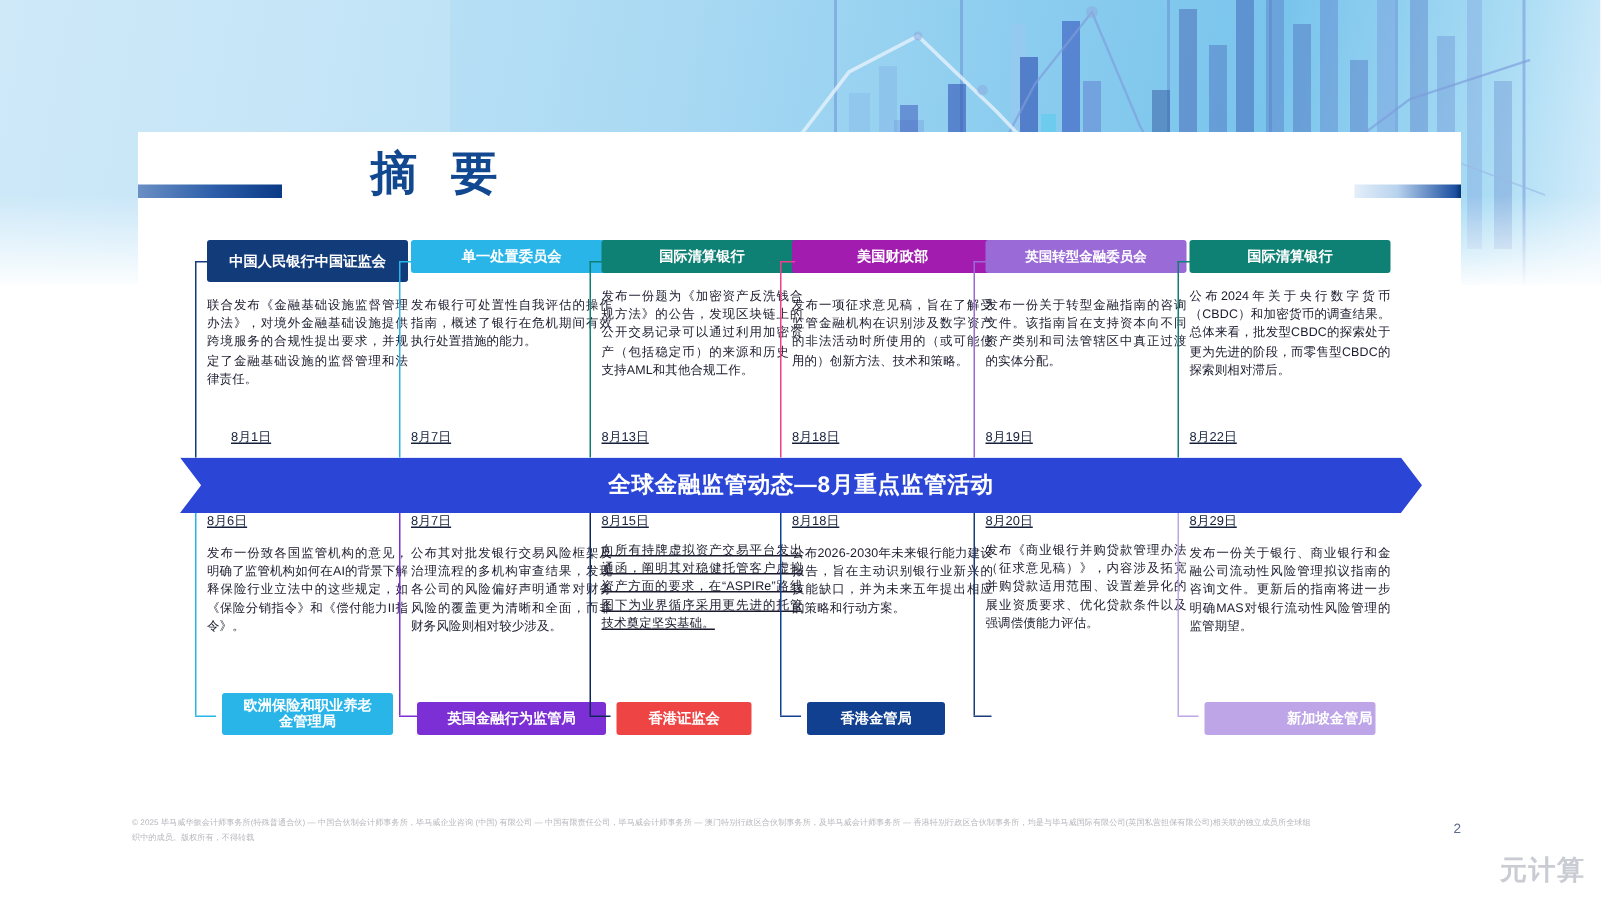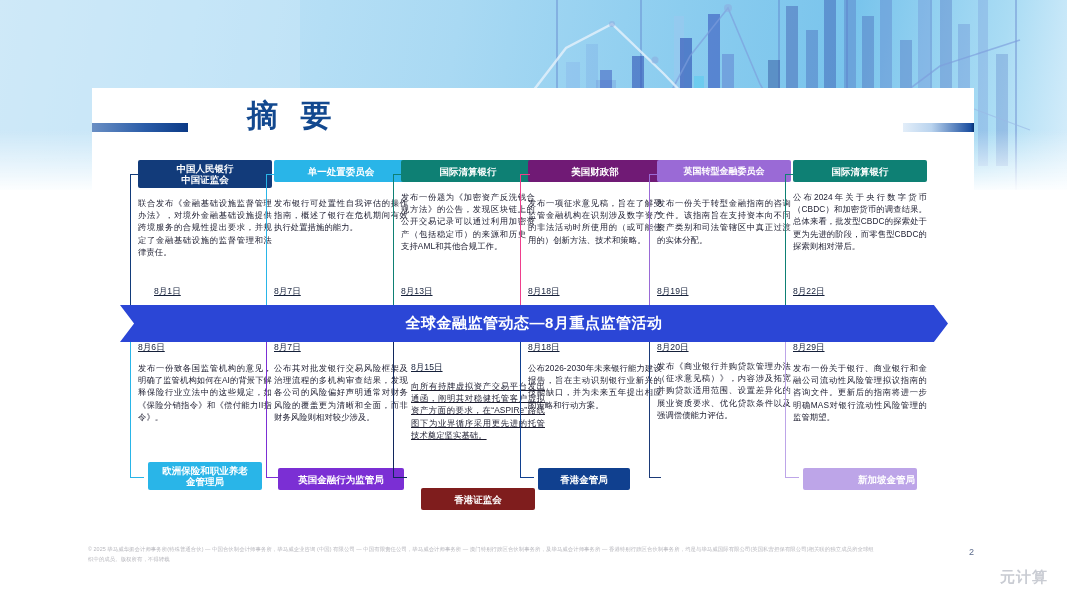--- a/index.html
+++ b/index.html
@@ -98,21 +98,21 @@
     position: absolute; left: 88px; top: 545px; width: 790px;
     font-size: 5.4px; line-height: 9.5px; color: #b7b7bd;
     letter-spacing: .05px;
   }
   .page-num {
     position: absolute; left: 969px; top: 547px;
     font-size: 9px; color: #5c6b8c;
   }
   .watermark {
     position: absolute; left: 1000px; top: 568px;
-    font-size: 15px; font-weight: bold; color: #c9ccd3; letter-spacing: 1px;
+    font-size: 18px; font-weight: bold; color: #c9ccd3; letter-spacing: 1px;
   }
 </style>
 </head>
 <body>
 
 <div class="bg-banner">
   <svg width="1067" height="190" viewBox="0 0 1067 190">
     <g opacity="0.38">
       <rect x="556" y="0" width="2" height="190" fill="#5b79c8"></rect>
       <rect x="640" y="0" width="2" height="190" fill="#5b79c8"></rect>
@@ -192,21 +192,21 @@
 
 <div class="title-row">
   <div class="title-rule-left"></div>
   <div class="page-title">摘 要</div>
   <div class="title-rule-right"></div>
 </div>
 
 <div class="tl">
 
   <div class="col col-top" style="left:46px;">
-    <div class="chip two" style="background:#123b7a; flex-direction:column;">
+    <div class="chip two" style="background:#123b7a; flex-direction:row;">
       <span>中国人民银行</span>
       <span>中国证监会</span>
     </div>
     <div class="body-text" style="margin-top:9px;">联合发布《金融基础设施监督管理办法》，对境外金融基础设施提供跨境服务的合规性提出要求，并规定了金融基础设施的监督管理和法律责任。</div>
     <div class="date" style="position:absolute; top:126px; left:16px;">8月1日</div>
   </div>
   <div class="vline" style="left:38px; top:14px; height:131px; background:#123b7a;"></div>
   <div class="hstem" style="left:38px; top:14px; width:10px; background:#123b7a;"></div>
 
   <div class="col col-top" style="left:182px;">
@@ -223,21 +223,21 @@
     <div class="chip" style="background:#0e8074;">
       <span>国际清算银行</span>
     </div>
     <div class="body-text" style="margin-top:9px;">发布一份题为《加密资产反洗钱合规方法》的公告，发现区块链上的公开交易记录可以通过利用加密资产（包括稳定币）的来源和历史，支持AML和其他合规工作。</div>
     <div class="date" style="position:absolute; top:126px; left:0;">8月13日</div>
   </div>
   <div class="vline" style="left:301px; top:14px; height:131px; background:#0e8074;"></div>
   <div class="hstem" style="left:301px; top:14px; width:10px; background:#0e8074;"></div>
 
   <div class="col col-top" style="left:436px;">
-    <div class="chip" style="background:#701a75;align-items:center;">
+    <div class="chip" style="background:#a21caf;align-items:center;">
       <span>美国财政部</span>
     </div>
     <div class="body-text" style="margin-top:15px;">发布一项征求意见稿，旨在了解受监管金融机构在识别涉及数字资产的非法活动时所使用的（或可能使用的）创新方法、技术和策略。</div>
     <div class="date" style="position:absolute; top:126px; left:0;">8月18日</div>
   </div>
   <div class="vline" style="left:428px; top:14px; height:131px; background:#ef3e8c;"></div>
   <div class="hstem" style="left:428px; top:14px; width:10px; background:#ef3e8c;"></div>
 
   <div class="col col-top" style="left:565px;">
     <div class="chip" style="background:#9a6ad6; font-size:9px;">
@@ -278,24 +278,24 @@
   <div class="col col-bot" style="left:182px;">
     <div class="date">8月7日</div>
     <div class="body-text" style="margin-top:8px;">公布其对批发银行交易风险框架及治理流程的多机构审查结果，发现各公司的风险偏好声明通常对财务风险的覆盖更为清晰和全面，而非财务风险则相对较少涉及。</div>
     <div class="chip" style="background:#7b2fd4; position:absolute; bottom:0; left:4px; width:126px;">
       <span>英国金融行为监管局</span>
     </div>
   </div>
   <div class="vline" style="left:174px; top:182px; height:135px; background:#7b2fd4;"></div>
   <div class="hstem" style="left:174px; top:317px; width:12px; background:#7b2fd4;"></div>
 
-  <div class="col col-bot" style="left:319px;margin-top:20px;">
+  <div class="col col-bot" style="left:309px;">
     <div class="date">8月15日</div>
     <div class="body-text" style="margin-top:6px;text-decoration:underline;">向所有持牌虚拟资产交易平台发出通函，阐明其对稳健托管客户虚拟资产方面的要求，在“ASPIRe”路线图下为业界循序采用更先进的托管技术奠定坚实基础。</div>
-    <div class="chip" style="background:#7f1d1d; position:absolute; bottom:0; left:10px; width:114px;">
+    <div class="chip" style="background:#ef4444; position:absolute; bottom:0; left:10px; width:90px;">
       <span>香港证监会</span>
     </div>
   </div>
   <div class="vline" style="left:301px; top:182px; height:135px; background:#10275c;"></div>
   <div class="hstem" style="left:301px; top:317px; width:14px; background:#10275c;"></div>
 
   <div class="col col-bot" style="left:436px;">
     <div class="date">8月18日</div>
     <div class="body-text" style="margin-top:8px;">公布2026-2030年未来银行能力建设报告，旨在主动识别银行业新兴的技能缺口，并为未来五年提出相应的策略和行动方案。</div>
     <div class="chip" style="background:#10408f; position:absolute; bottom:0; left:10px; width:92px;">

